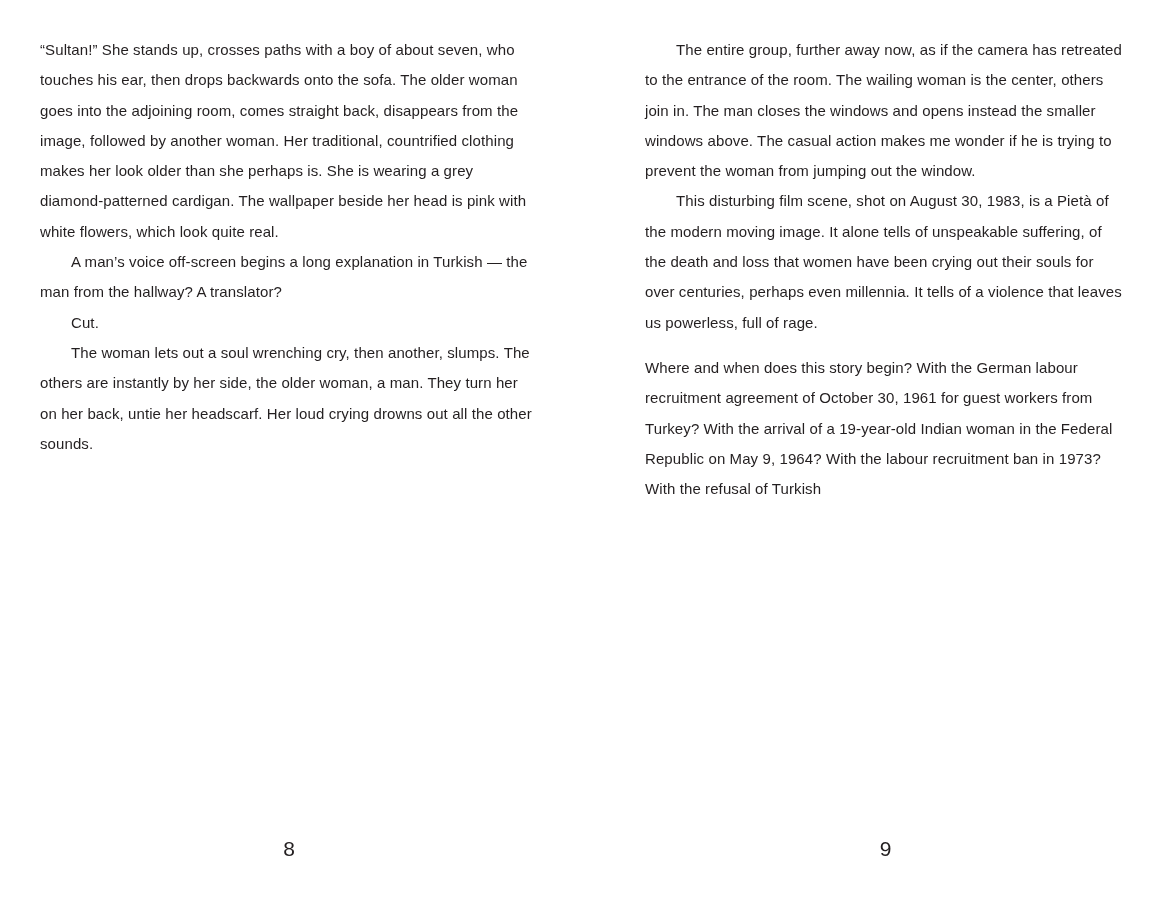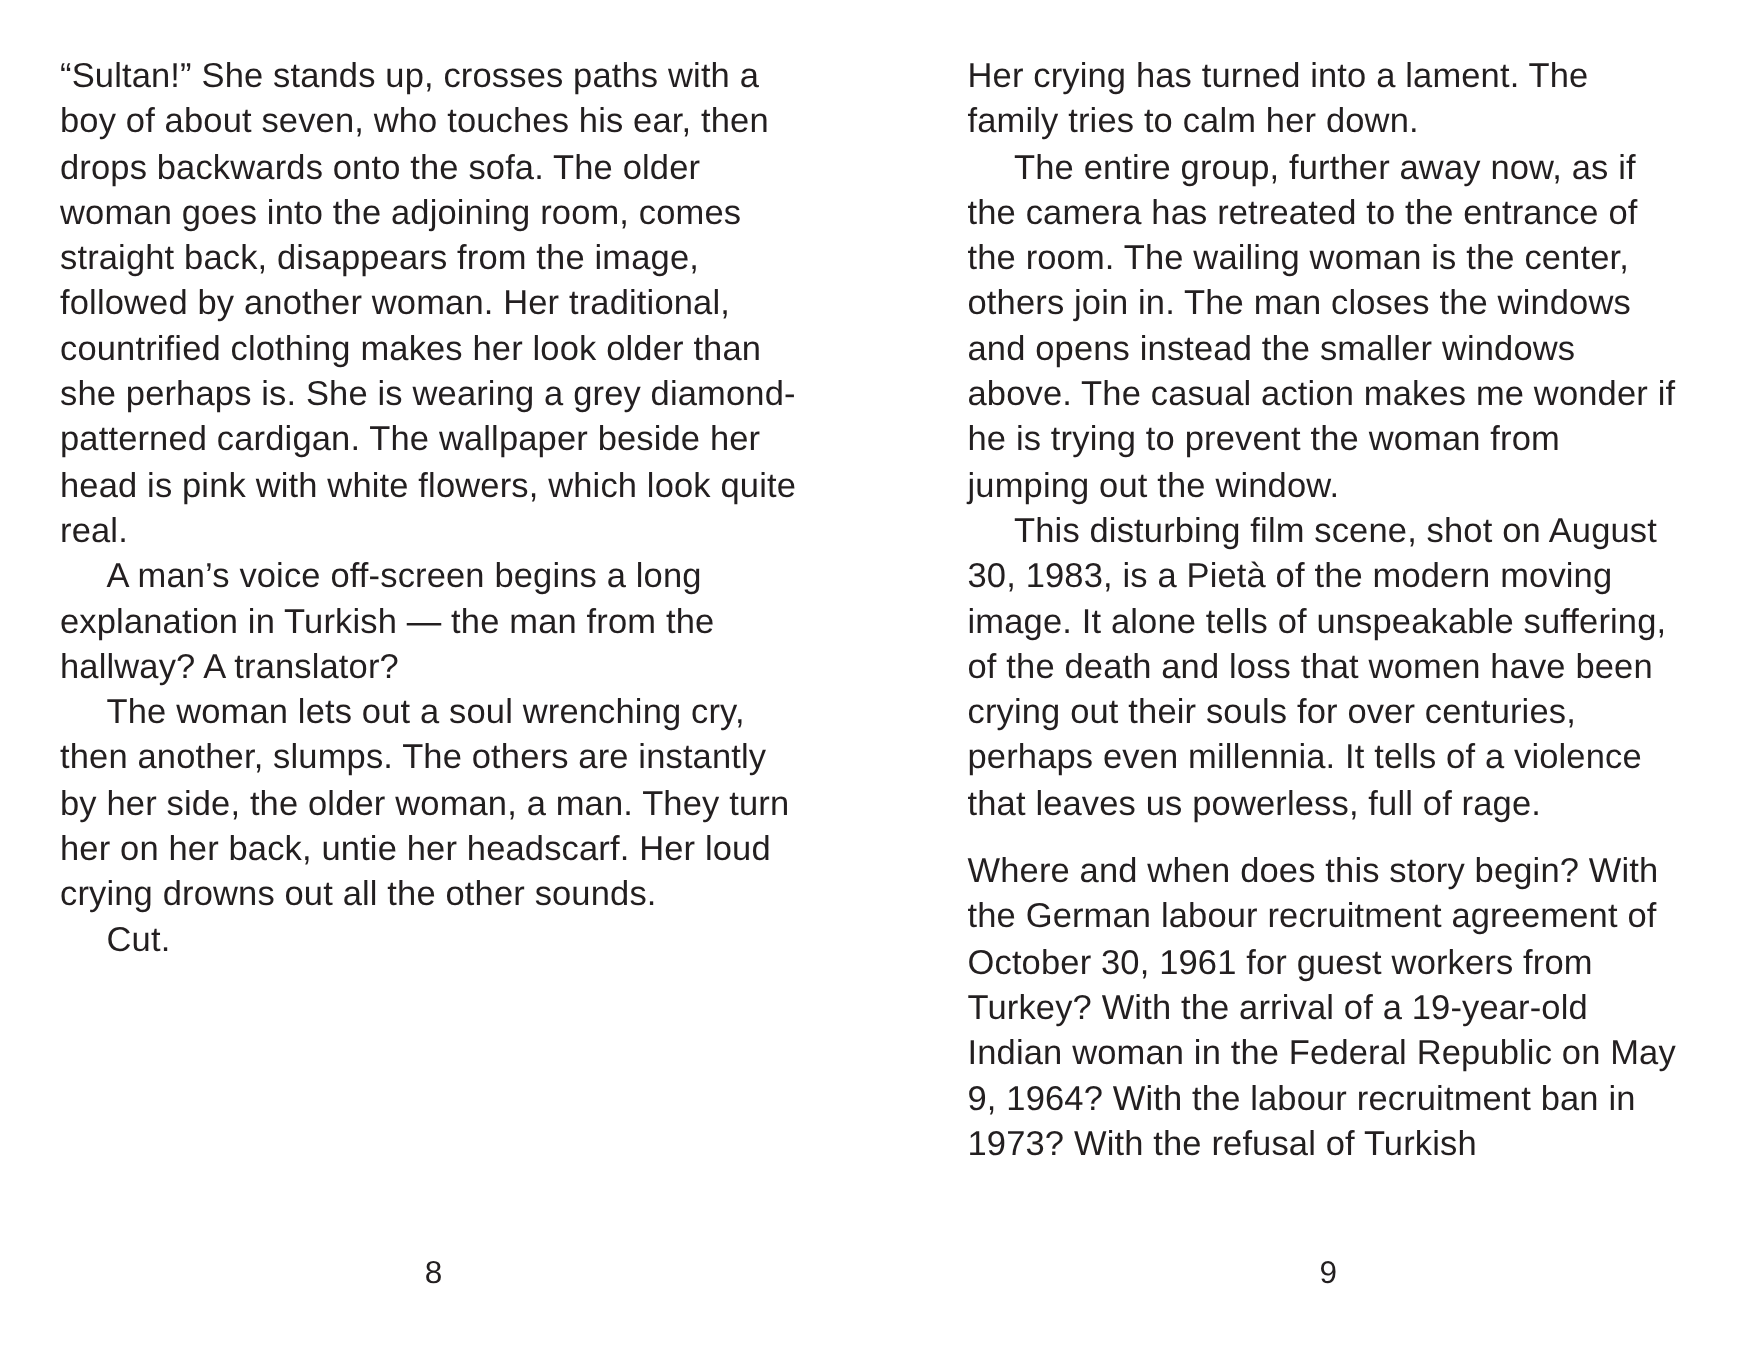--- a/index.html
+++ b/index.html
@@ -15,21 +15,21 @@
     font-family: "Liberation Sans", "DejaVu Sans", sans-serif;
     -webkit-font-smoothing: antialiased;
   }
   .spread {
     position: absolute;
     inset: 0;
   }
   .page-text {
     position: absolute;
     top: 35px;
-    font-size: 23px;
+    font-size: 15px;
     line-height: 30.3px;
     color: #231f20;
     letter-spacing: 0.1px;
     text-align: left;
   }
   .page-text--left {
     left: 40px;
     width: 498px;
   }
   .page-text--right {
@@ -64,26 +64,25 @@
   }
 </style>
 </head>
 <body>
 
 <div class="spread">
 
   <div class="page-text page-text--left">
     <p>“Sultan!” She stands up, crosses paths with a boy of about seven, who touches his ear, then drops backwards onto the sofa. The older woman goes into the adjoining room, comes straight back, disappears from the image, followed by another woman. Her traditional, countrified clothing makes her look older than she perhaps is. She is wearing a grey diamond-patterned cardigan. The wallpaper beside her head is pink with white flowers, which look quite real.</p>
     <p class="indent">A man’s voice off-screen begins a long explanation in Turkish — the man from the hallway? A translator?</p>
+    <p class="indent">Cut.</p>
     <p class="indent">The woman lets out a soul wrenching cry, then another, slumps. The others are instantly by her side, the older woman, a man. They turn her on her back, untie her headscarf. Her loud crying drowns out all the other sounds.</p>
-    <p class="indent">Cut.</p>
   </div>
   <div class="page-number page-number--left">8</div>
 
   <div class="page-text page-text--right">
-    <p>Her crying has turned into a lament. The family tries to calm her down.</p>
     <p class="indent">The entire group, further away now, as if the camera has retreated to the entrance of the room. The wailing woman is the center, others join in. The man closes the windows and opens instead the smaller windows above. The casual action makes me wonder if he is trying to prevent the woman from jumping out the window.</p>
     <p class="indent">This disturbing film scene, shot on August 30, 1983, is a Pietà of the modern moving image. It alone tells of unspeakable suffering, of the death and loss that women have been crying out their souls for over centuries, perhaps even millennia. It tells of a violence that leaves us powerless, full of rage.</p>
     <p class="section-gap">Where and when does this story begin? With the German labour recruitment agreement of October 30, 1961 for guest workers from Turkey? With the arrival of a 19-year-old Indian woman in the Federal Republic on May 9, 1964? With the labour recruitment ban in 1973? With the refusal of Turkish</p>
   </div>
   <div class="page-number page-number--right">9</div>
 
 </div>
 
 </body></html>

